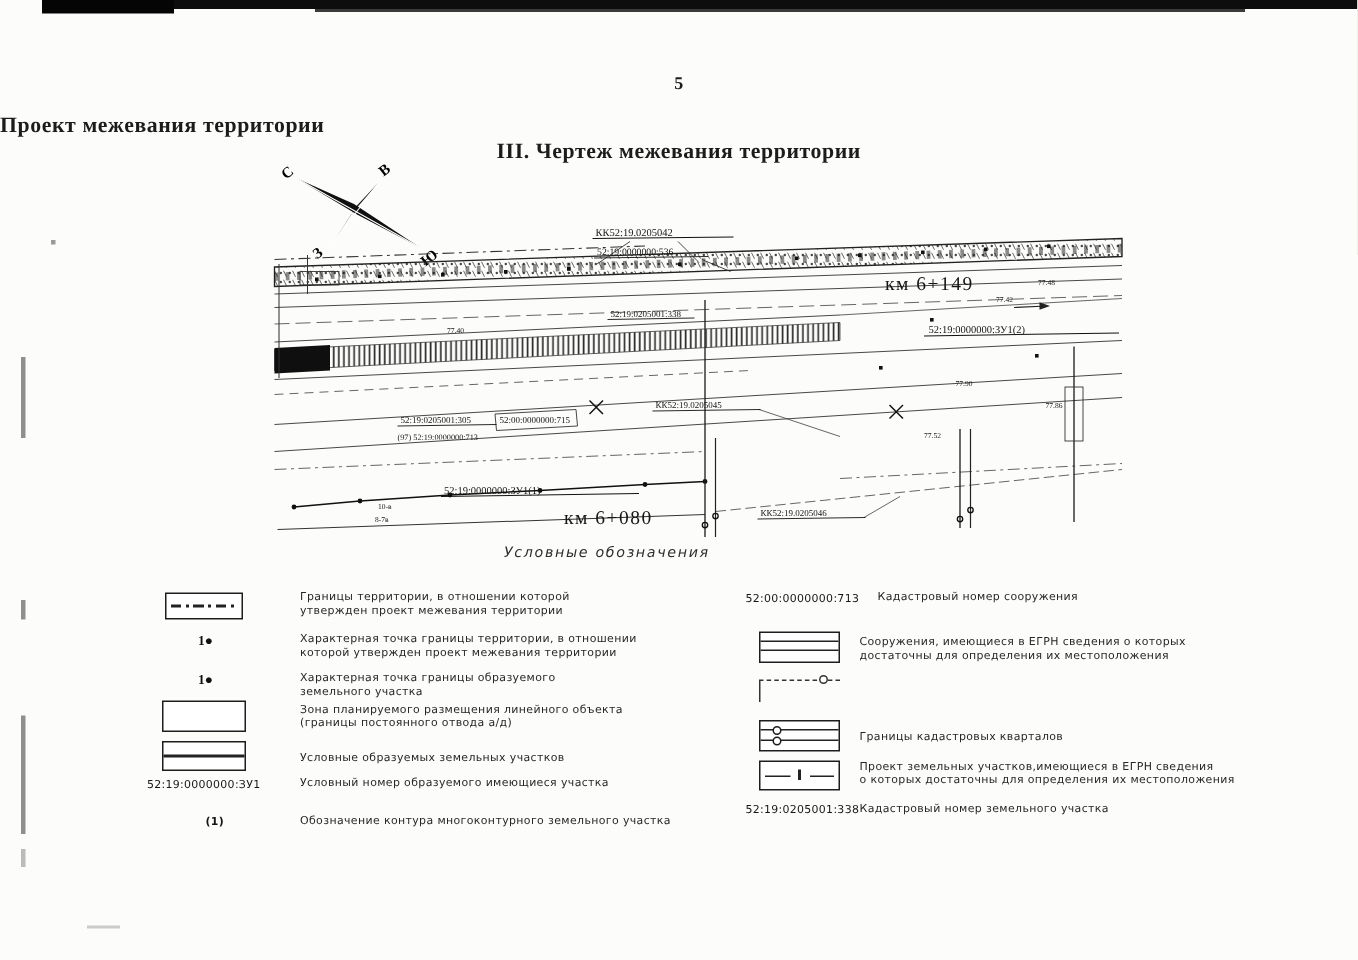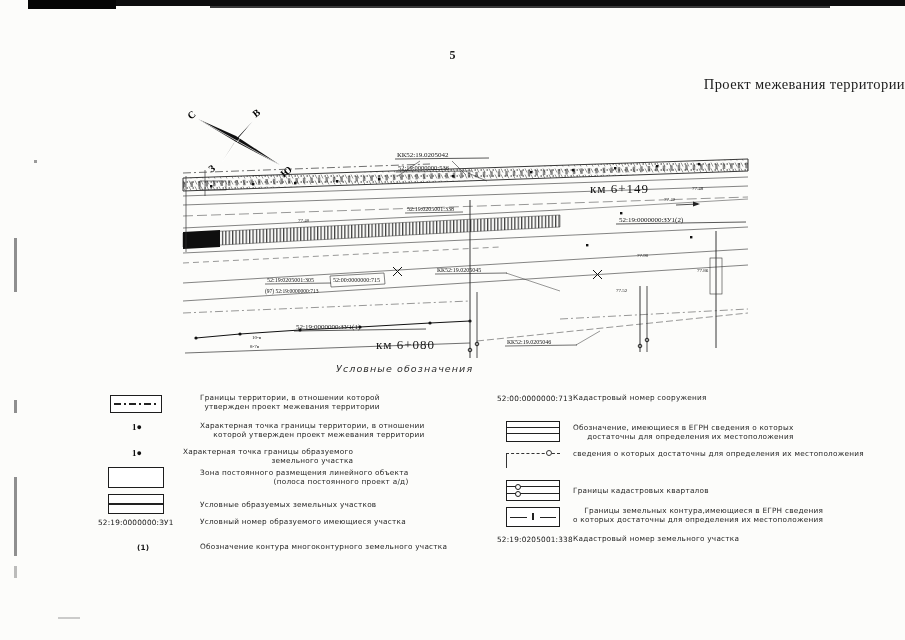--- a/index.html
+++ b/index.html
@@ -8,33 +8,33 @@
     font-family:"Liberation Serif",serif;color:#1c1c1c;
   }
   
   .scan-strip-top{position:absolute;left:28px;top:0;width:877px;height:6px;background:#0d0d0d;}
   .scan-strip-top2{position:absolute;left:210px;top:6px;width:620px;height:2px;background:#3a3a3a;}
   .scan-nub{position:absolute;left:28px;top:0;width:88px;height:9px;background:#050505;}
   .edge-mark{position:absolute;left:14px;width:3px;background:#8f8f8f;}
   .edge-dot{position:absolute;background:#9a9a9a;}
   
   .page-num{position:absolute;left:0;top:48px;width:905px;text-align:center;font-weight:bold;font-size:12px;}
-  .title1{position:absolute;left:0;top:76px;width:905px;text-align:right;font-weight:normal;font-size:14.5px;letter-spacing:.4px;}
+  .title1{position:absolute;left:0;top:76px;width:905px;text-align:left;font-weight:bold;font-size:14.5px;letter-spacing:.4px;}
   .title2{position:absolute;left:0;top:93px;width:905px;text-align:center;font-weight:bold;font-size:14.5px;letter-spacing:.4px;}
   
   .compass{position:absolute;left:182px;top:103px;}
   
   .drawing{position:absolute;left:150px;top:140px;}
   .drawing text{font-family:"Liberation Serif",serif;fill:#161616;}
   
   .map-caption{position:absolute;left:336px;top:363px;font-family:"DejaVu Sans",sans-serif;
     font-size:9.5px;letter-spacing:1.1px;color:#2e2e2e;font-style:italic;}
   
   .leg-text{position:absolute;font-family:"DejaVu Sans",sans-serif;font-size:7.3px;line-height:9.2px;
-    color:#262626;letter-spacing:.25px;white-space:nowrap;text-align:right;}
+    color:#262626;letter-spacing:.25px;white-space:nowrap;}
   .leg-symtext{position:absolute;font-family:"DejaVu Sans",sans-serif;font-size:7.3px;color:#161616;letter-spacing:.2px;}
   .sym-box{position:absolute;border:1.6px solid #1d1d1d;background:#fff;box-sizing:border-box;}
   .sym-dashdot{position:absolute;left:3px;right:3px;top:50%;height:1.5px;margin-top:-1px;
     background-image:repeating-linear-gradient(90deg,#222 0 7px,transparent 7px 10px,#222 10px 12px,transparent 12px 15px);}
   .sym-midline{position:absolute;left:0;right:0;top:50%;height:1.4px;margin-top:-0.7px;background:#222;}
   .sym-line{position:absolute;left:0;right:0;height:1.3px;background:#222;}
   .sym-pointmark{position:absolute;font-family:"Liberation Serif",serif;font-weight:bold;font-size:9px;color:#111;}
   .sym-corner{position:absolute;width:54px;height:15px;border-top:1.3px dashed #333;border-left:1.3px solid #333;box-sizing:border-box;}
   .sym-hook{position:absolute;width:4px;height:4px;border:1px solid #333;border-radius:50%;background:#fff;}
   .sym-circ{position:absolute;width:4px;height:4px;border:1.2px solid #1d1d1d;border-radius:50%;background:#fff;}
@@ -50,20 +50,21 @@
   <div class="scan-nub"></div>
   <div class="edge-mark" style="top:238px;height:54px;"></div>
   <div class="edge-mark" style="top:400px;height:13px;"></div>
   <div class="edge-mark" style="top:477px;height:79px;"></div>
   <div class="edge-mark" style="top:566px;height:12px;opacity:.6;"></div>
   <div class="edge-dot" style="left:34px;top:160px;width:3px;height:3px;"></div>
   <div class="edge-dot" style="left:58px;top:617px;width:22px;height:2px;opacity:.5;"></div>
 
   <div class="page-num">5</div>
   <div class="title1">Проект межевания территории</div>
+  <div class="title2">III. Чертеж межевания территории</div>
 
   <svg class="compass" width="118" height="78" viewBox="0 0 118 78">
     <polygon points="16,16 54,33 98,62 56,40" fill="#101010"></polygon>
     <polygon points="71,18 56,34 40,59 52,40" fill="#101010"></polygon>
     <line x1="16" y1="16" x2="98" y2="62" stroke="#fff" stroke-width="0.7"></line>
     <line x1="71" y1="18" x2="40" y2="59" stroke="#fff" stroke-width="0.7"></line>
     <text x="6" y="15" font-size="10" font-weight="bold" transform="rotate(-38 10 12)">С</text>
     <text x="71" y="13" font-size="10" font-weight="bold" transform="rotate(-38 75 10)">В</text>
     <text x="27" y="68" font-size="10" font-weight="bold" transform="rotate(-38 31 65)">З</text>
     <text x="99" y="73" font-size="10" font-weight="bold" transform="rotate(-38 103 70)">Ю</text>
@@ -206,29 +207,29 @@
         <div>утвержден проект межевания территории</div>
     </div>
 
     <div class="sym-pointmark" style="left:132px;top:422px;">1●</div>
     <div class="leg-text" style="left:200px;top:421px;">
       <div>Характерная точка границы территории, в отношении</div>
         <div>которой утвержден проект межевания территории</div>
     </div>
 
     <div class="sym-pointmark" style="left:132px;top:448px;">1●</div>
-    <div class="leg-text" style="left:183px;top:447px;">
+    <div class="leg-text" style="left:200px;top:447px;">
       <div>Характерная точка границы образуемого</div>
         <div>земельного участка</div>
     </div>
 
     <div class="sym-box" style="left:108px;top:467px;width:56px;height:21px;"></div>
     <div class="leg-text" style="left:200px;top:468px;">
-      <div>Зона постоянного размещения линейного объекта</div>
-        <div>(полоса постоянного проект а/д)</div>
+      <div>Зона планируемого размещения линейного объекта</div>
+        <div>(границы постоянного отвода а/д)</div>
     </div>
 
     <div class="sym-box" style="left:108px;top:494px;width:56px;height:20px;">
       <div class="sym-midline"></div>
     </div>
     <div class="leg-text" style="left:200px;top:500px;">
       <div>Условные образуемых земельных участков</div>
     </div>
 
     <div class="leg-symtext" style="left:98px;top:518px;text-align:right;">52:19:0000000:ЗУ1</div>
@@ -238,56 +239,55 @@
 
     <div class="leg-symtext" style="left:137px;top:543px;font-weight:bold;">(1)</div>
     <div class="leg-text" style="left:200px;top:542px;">
       <div>Обозначение контура многоконтурного земельного участка</div>
     </div>
   </div>
 
   <div>
 
     <div class="leg-symtext" style="left:497px;top:394px;">52:00:0000000:713</div>
-    <div class="leg-text" style="left:573px;top:393px;">
+    <div class="leg-text" style="left:573px;top:393px;padding-left:12px;">
       <div>Кадастровый номер сооружения</div>
     </div>
 
     <div class="sym-box" style="left:506px;top:421px;width:54px;height:21px;">
       <div class="sym-line" style="top:5px;"></div>
       <div class="sym-line" style="top:11px;"></div>
     </div>
     <div class="leg-text" style="left:573px;top:423px;">
-      <div>Обозначение, имеющиеся в ЕГРН сведения о которых</div>
+      <div>Сооружения, имеющиеся в ЕГРН сведения о которых</div>
         <div>достаточны для определения их местоположения</div>
     </div>
 
     <div class="sym-corner" style="left:506px;top:453px;"></div>
     <div class="sym-hook" style="left:546px;top:450px;"></div>
     <div class="leg-text" style="left:573px;top:449px;">
-        <div>сведения о которых достаточны для определения их местоположения</div>
     </div>
 
     <div class="sym-box" style="left:506px;top:480px;width:54px;height:21px;">
       <div class="sym-line" style="top:5px;"></div>
       <div class="sym-line" style="top:12px;"></div>
       <div class="sym-circ" style="left:8px;top:3px;"></div>
       <div class="sym-circ" style="left:8px;top:10px;"></div>
     </div>
     <div class="leg-text" style="left:573px;top:486px;">
       <div>Границы кадастровых кварталов</div>
     </div>
 
     <div class="sym-box" style="left:506px;top:507px;width:54px;height:20px;">
       <div class="sym-line" style="top:8.5px;left:3px;right:32px;"></div>
       <div class="sym-line" style="top:8.5px;left:33px;right:3px;"></div>
       <div class="sym-tick" style="left:25px;top:5px;"></div>
     </div>
     <div class="leg-text" style="left:573px;top:506px;">
-      <div>Границы земельных контура,имеющиеся в ЕГРН сведения</div>
+      <div>Проект земельных участков,имеющиеся в ЕГРН сведения</div>
         <div>о которых достаточны для определения их местоположения</div>
     </div>
 
     <div class="leg-symtext" style="left:497px;top:535px;">52:19:0205001:338</div>
     <div class="leg-text" style="left:573px;top:534px;">
       <div>Кадастровый номер земельного участка</div>
     </div>
   </div>
 
 </div>

